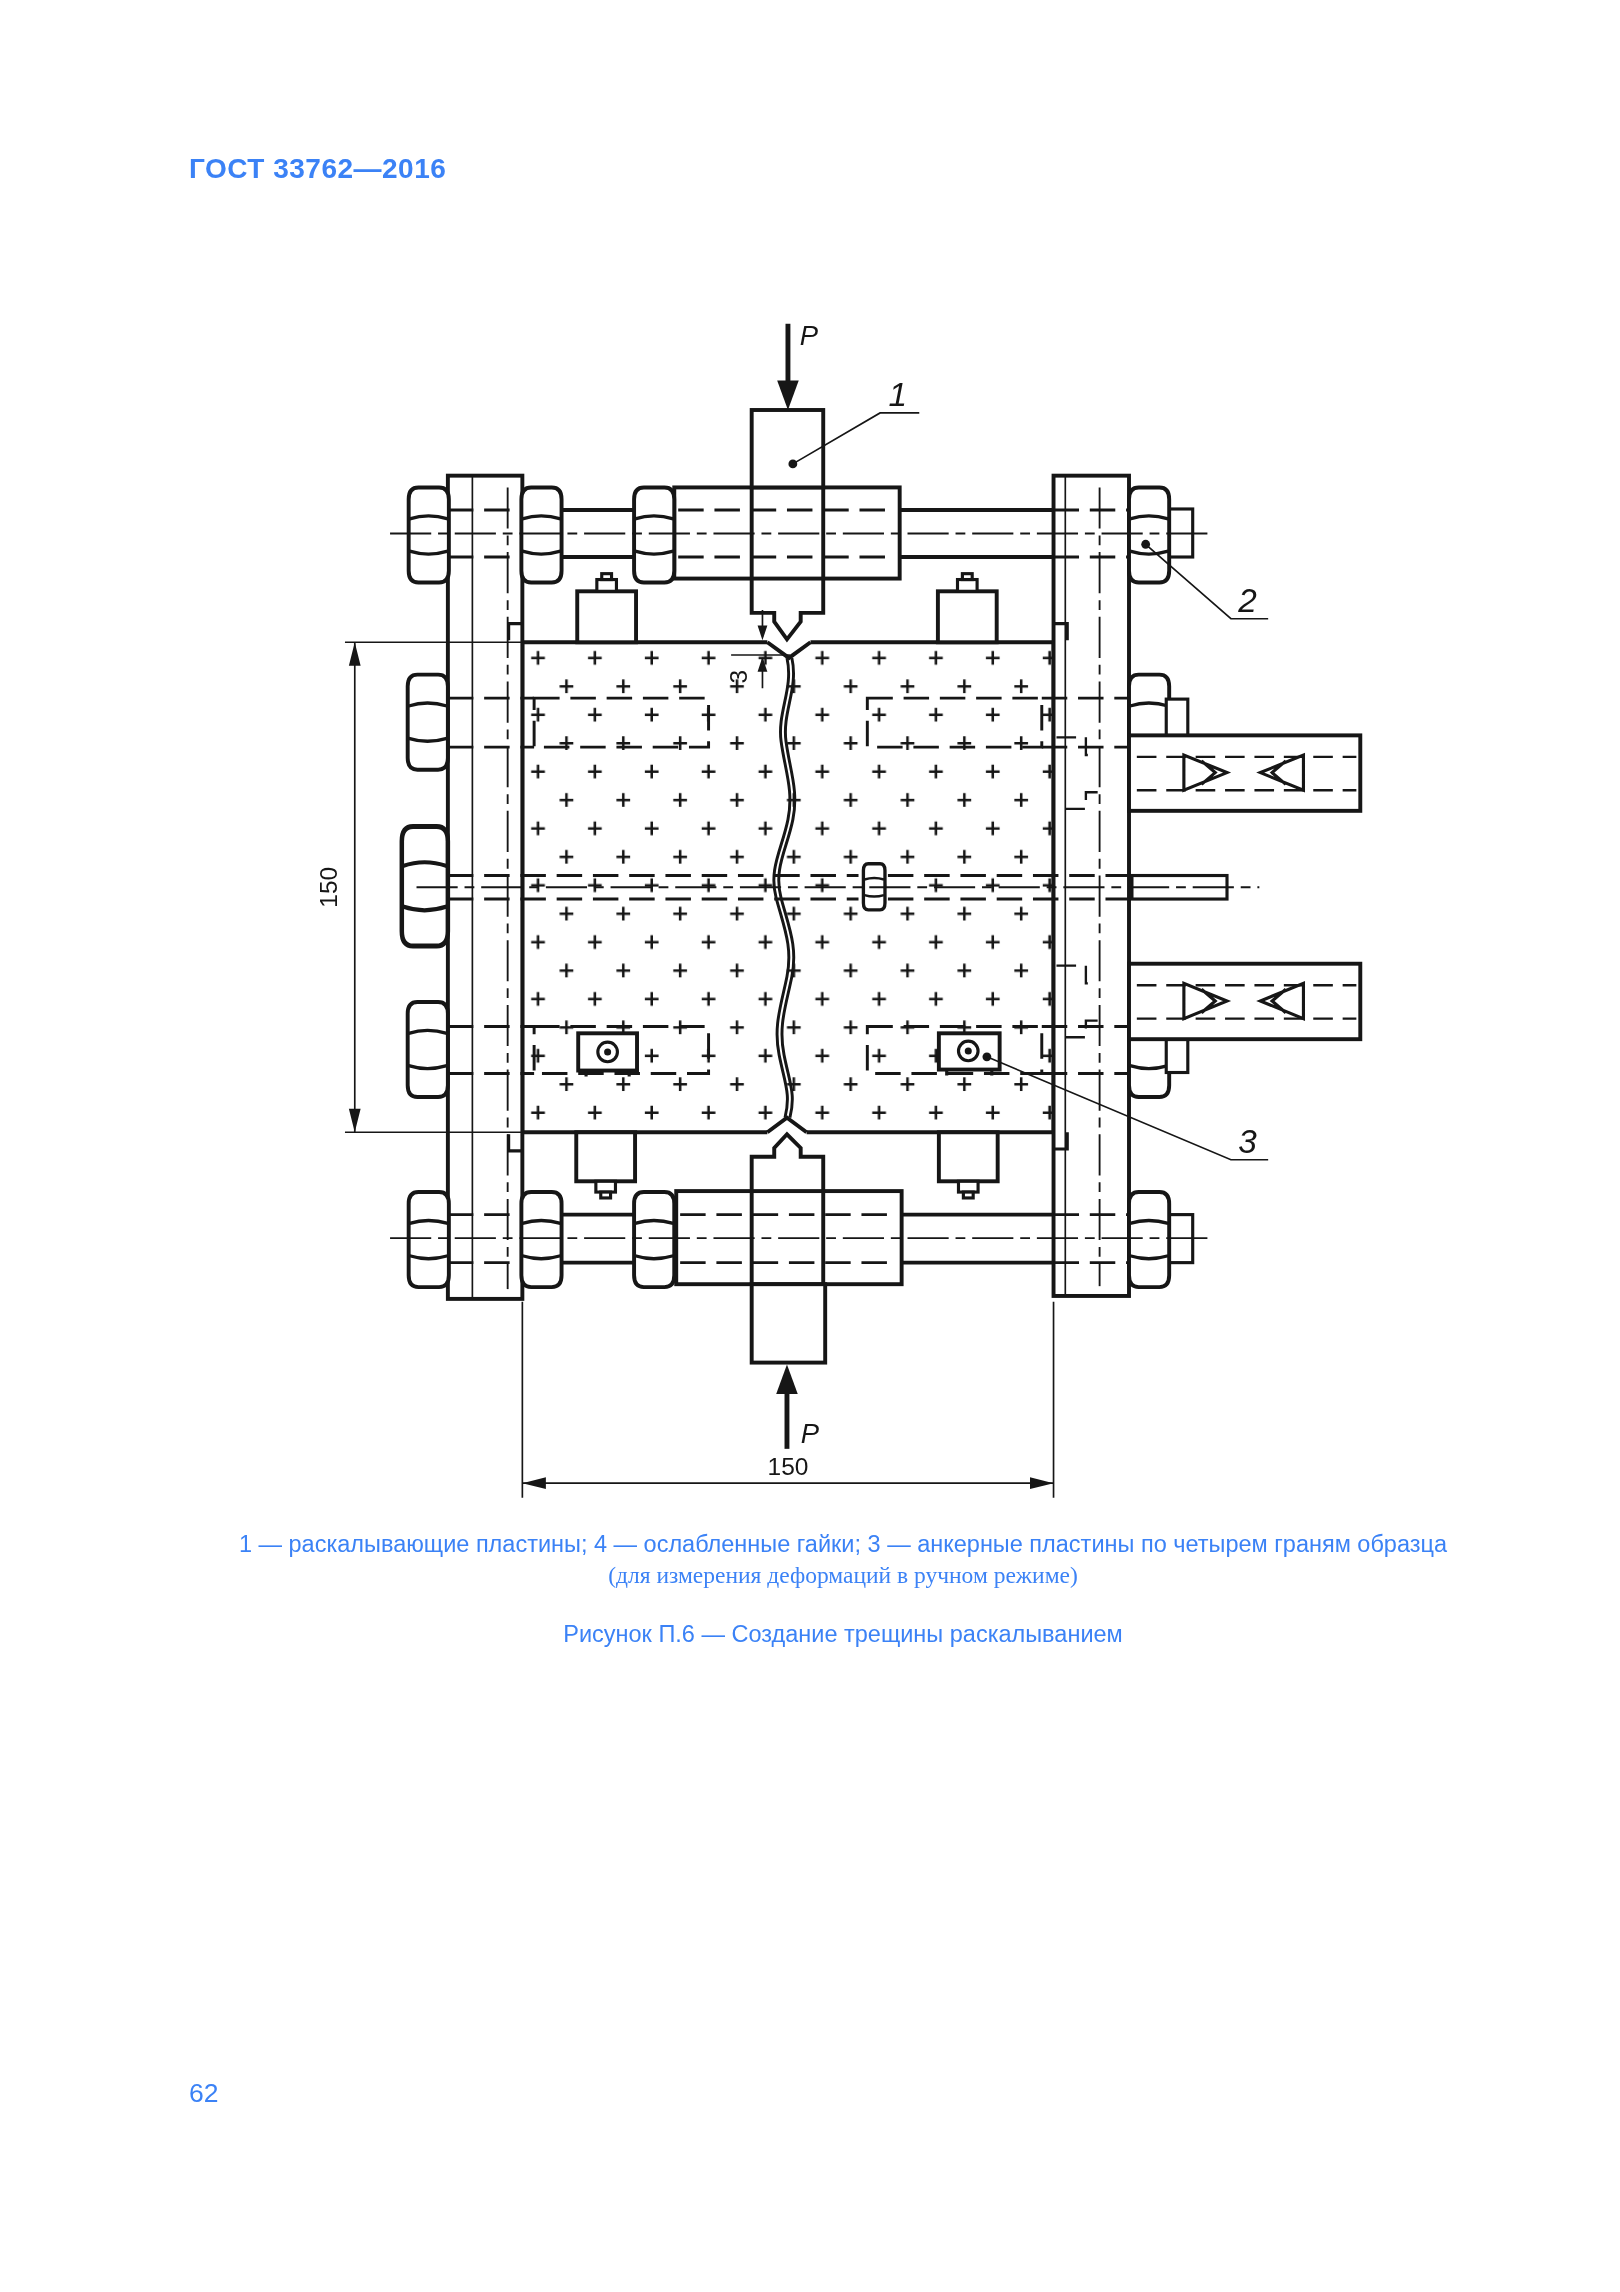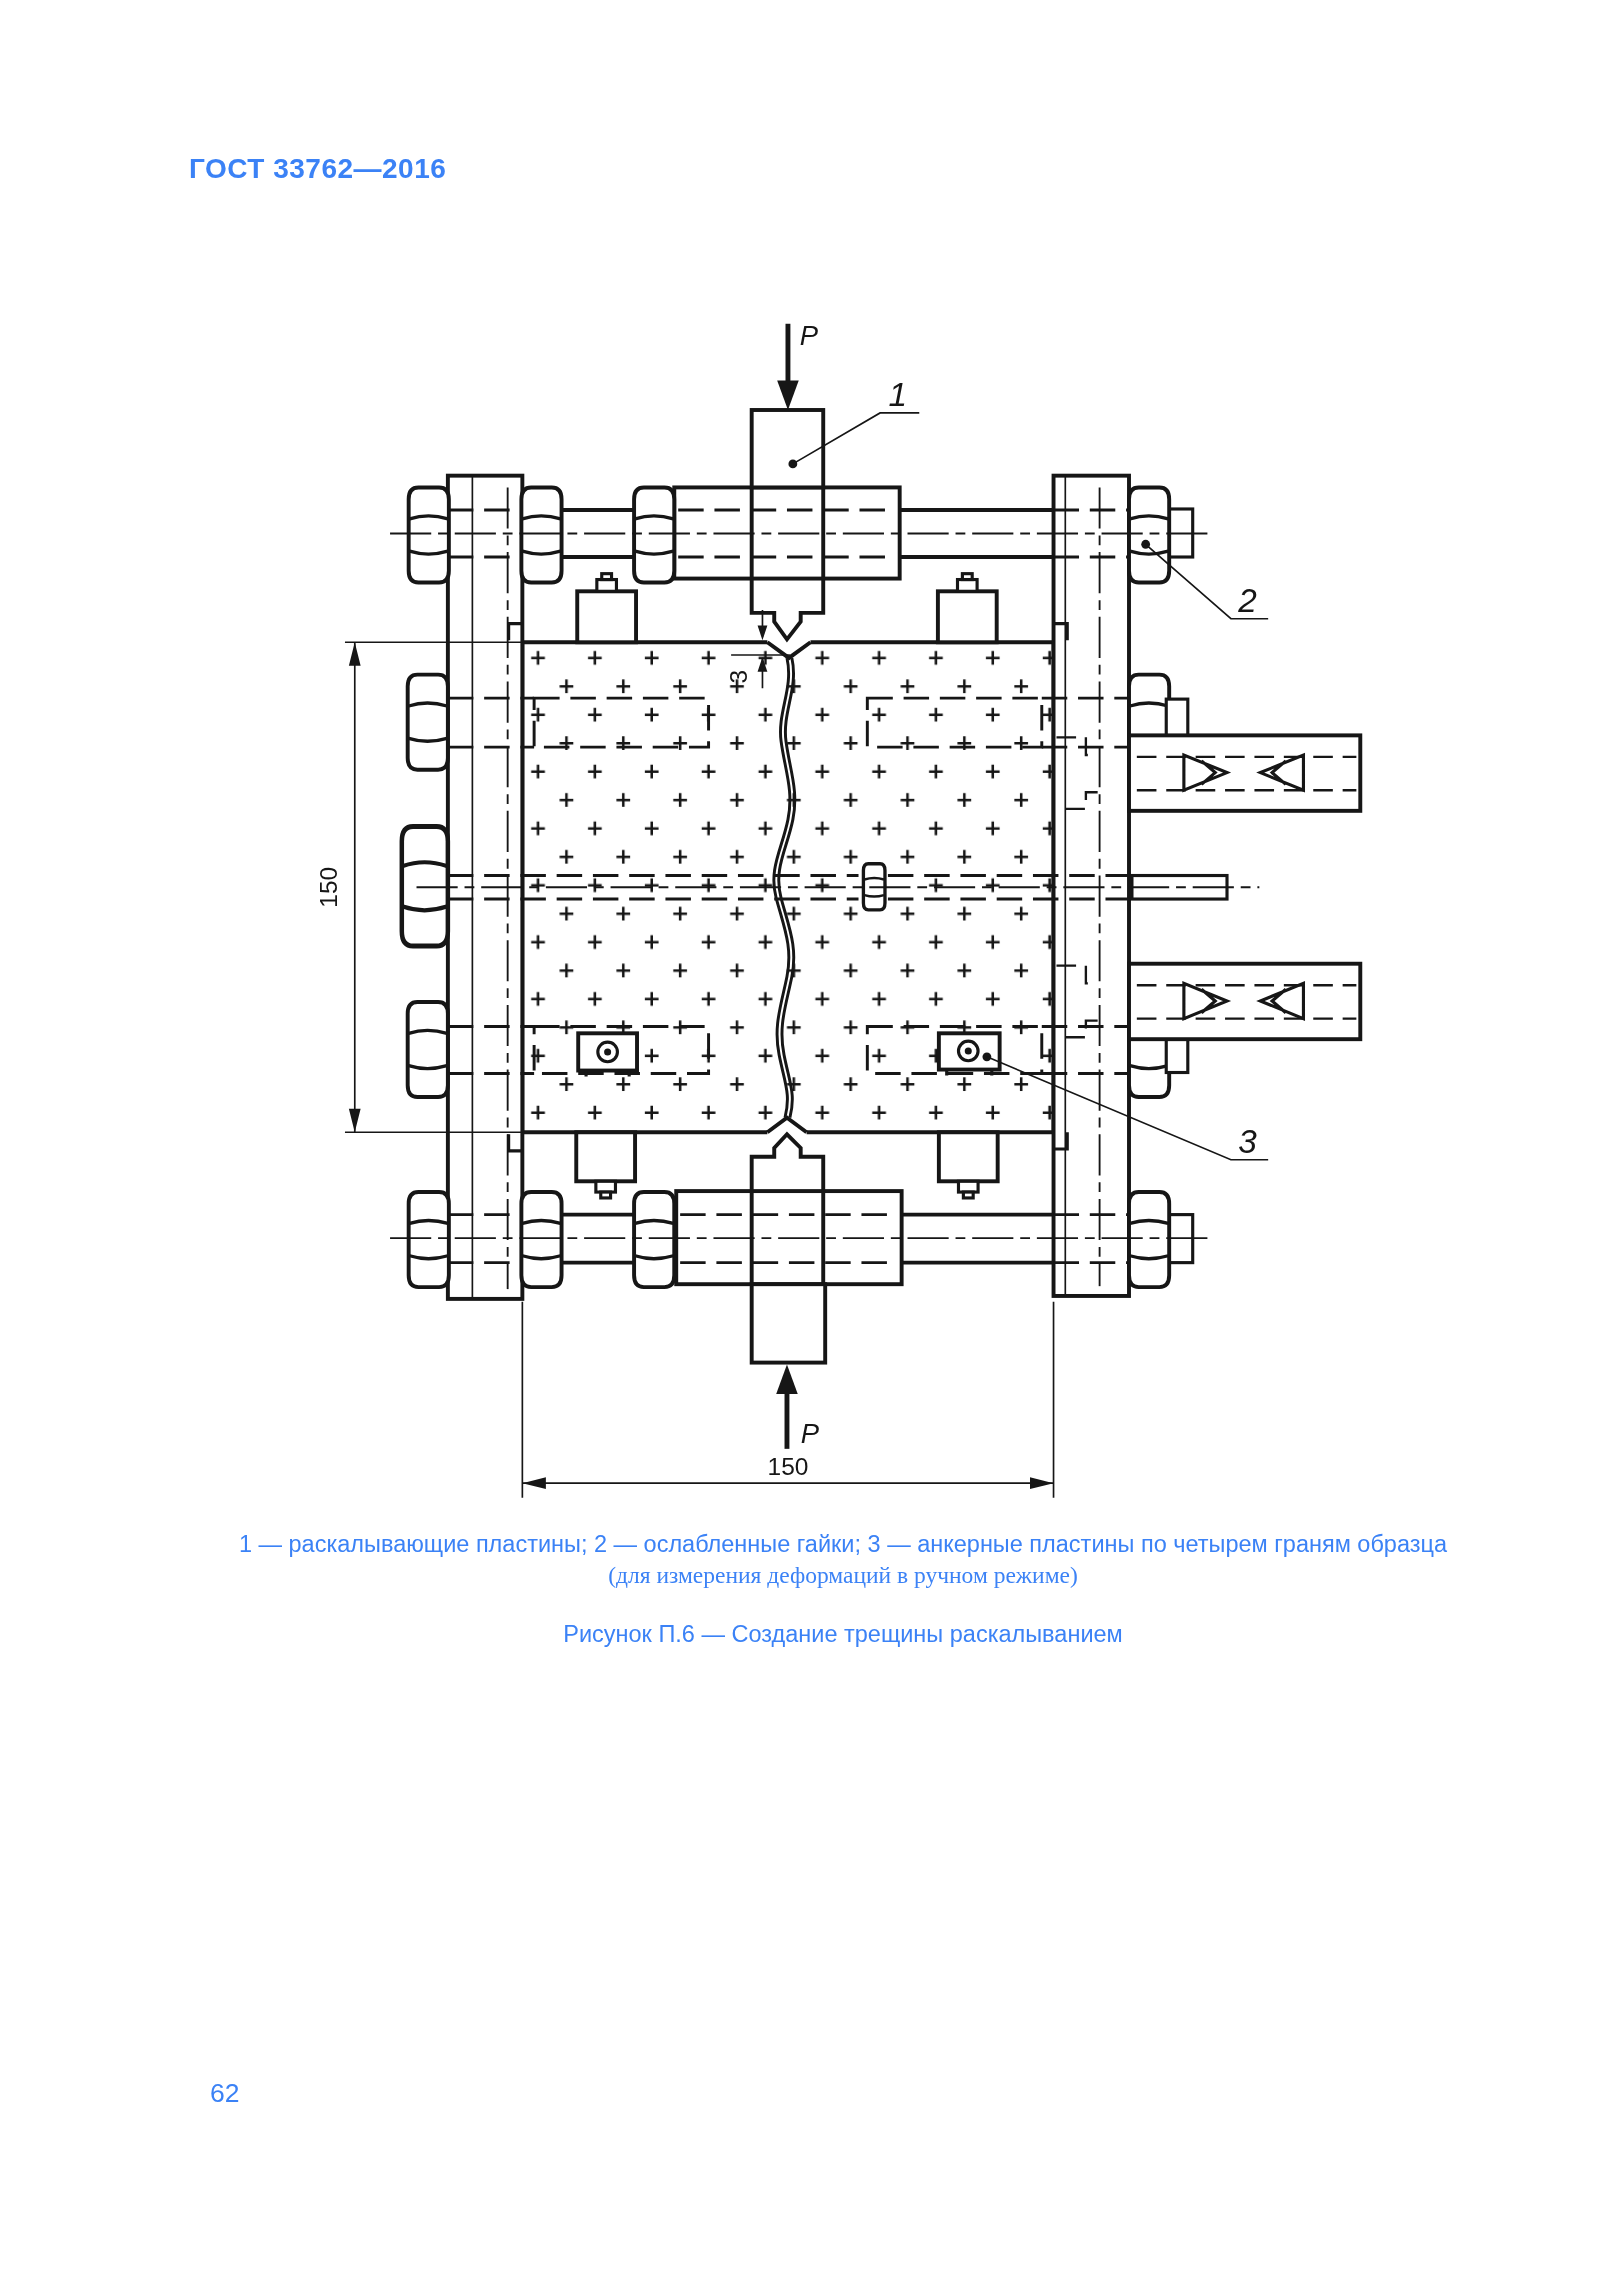--- a/index.html
+++ b/index.html
@@ -18,21 +18,21 @@
   }
   .drawing-svg{position:absolute;left:0;top:0;}
   .caption-block{
     position:absolute;left:147px;width:1392px;
     text-align:center;font-size:23.5px;line-height:30px;
   }
   .cap1{top:1529px;}
   .cap2{top:1560px;font-family:Liberation Serif, serif;}
   .figcap{top:1619px;font-size:23.5px;}
   .page-number{
-    position:absolute;left:189px;top:2078px;font-size:26.5px;margin-left:21px;
+    position:absolute;left:189px;top:2078px;font-size:26.5px;
   }
   
   .ol   {fill:none;stroke:#161616;stroke-width:4;stroke-linejoin:miter;stroke-linecap:butt;}
   .ol3  {fill:none;stroke:#161616;stroke-width:3.2;}
   .olw  {fill:#ffffff;stroke:#161616;stroke-width:4;}
   .olw3 {fill:#ffffff;stroke:#161616;stroke-width:3.2;}
   .thin {fill:none;stroke:#161616;stroke-width:1.7;}
   .dash {fill:none;stroke:#161616;stroke-width:3;stroke-dasharray:26 11;}
   .dash2{fill:none;stroke:#161616;stroke-width:2.4;stroke-dasharray:20 10;}
   .cline{fill:none;stroke:#161616;stroke-width:1.9;stroke-dasharray:42 7 10 7;}
@@ -250,19 +250,19 @@
       <path class="thin" d="M1169,555 L1256,631 H1294" stroke-width="2.2"></path>
       <text class="callout" x="1273" y="624" text-anchor="middle">2</text>
     </g>
     <g>
       <circle class="arrow" cx="1007" cy="1078" r="4.5"></circle>
       <path class="thin" d="M1007,1078 L1256,1183 H1294" stroke-width="2.2"></path>
       <text class="callout" x="1273" y="1176" text-anchor="middle">3</text>
     </g>
   </svg>
 
-  <div class="caption-block cap1">1 — раскалывающие пластины; 2 — ослабленные гайки; 3 — анкерные пластины по четырем граням образца</div>
+  <div class="caption-block cap1">1 — раскалывающие пластины; 4 — ослабленные гайки; 3 — анкерные пластины по четырем граням образца</div>
   <div class="caption-block cap2">(для измерения деформаций в ручном режиме)</div>
   <div class="caption-block figcap">Рисунок П.6 — Создание трещины раскалыванием</div>
 
   <div class="page-number">62</div>
 </div>
 
 
 </body></html>

